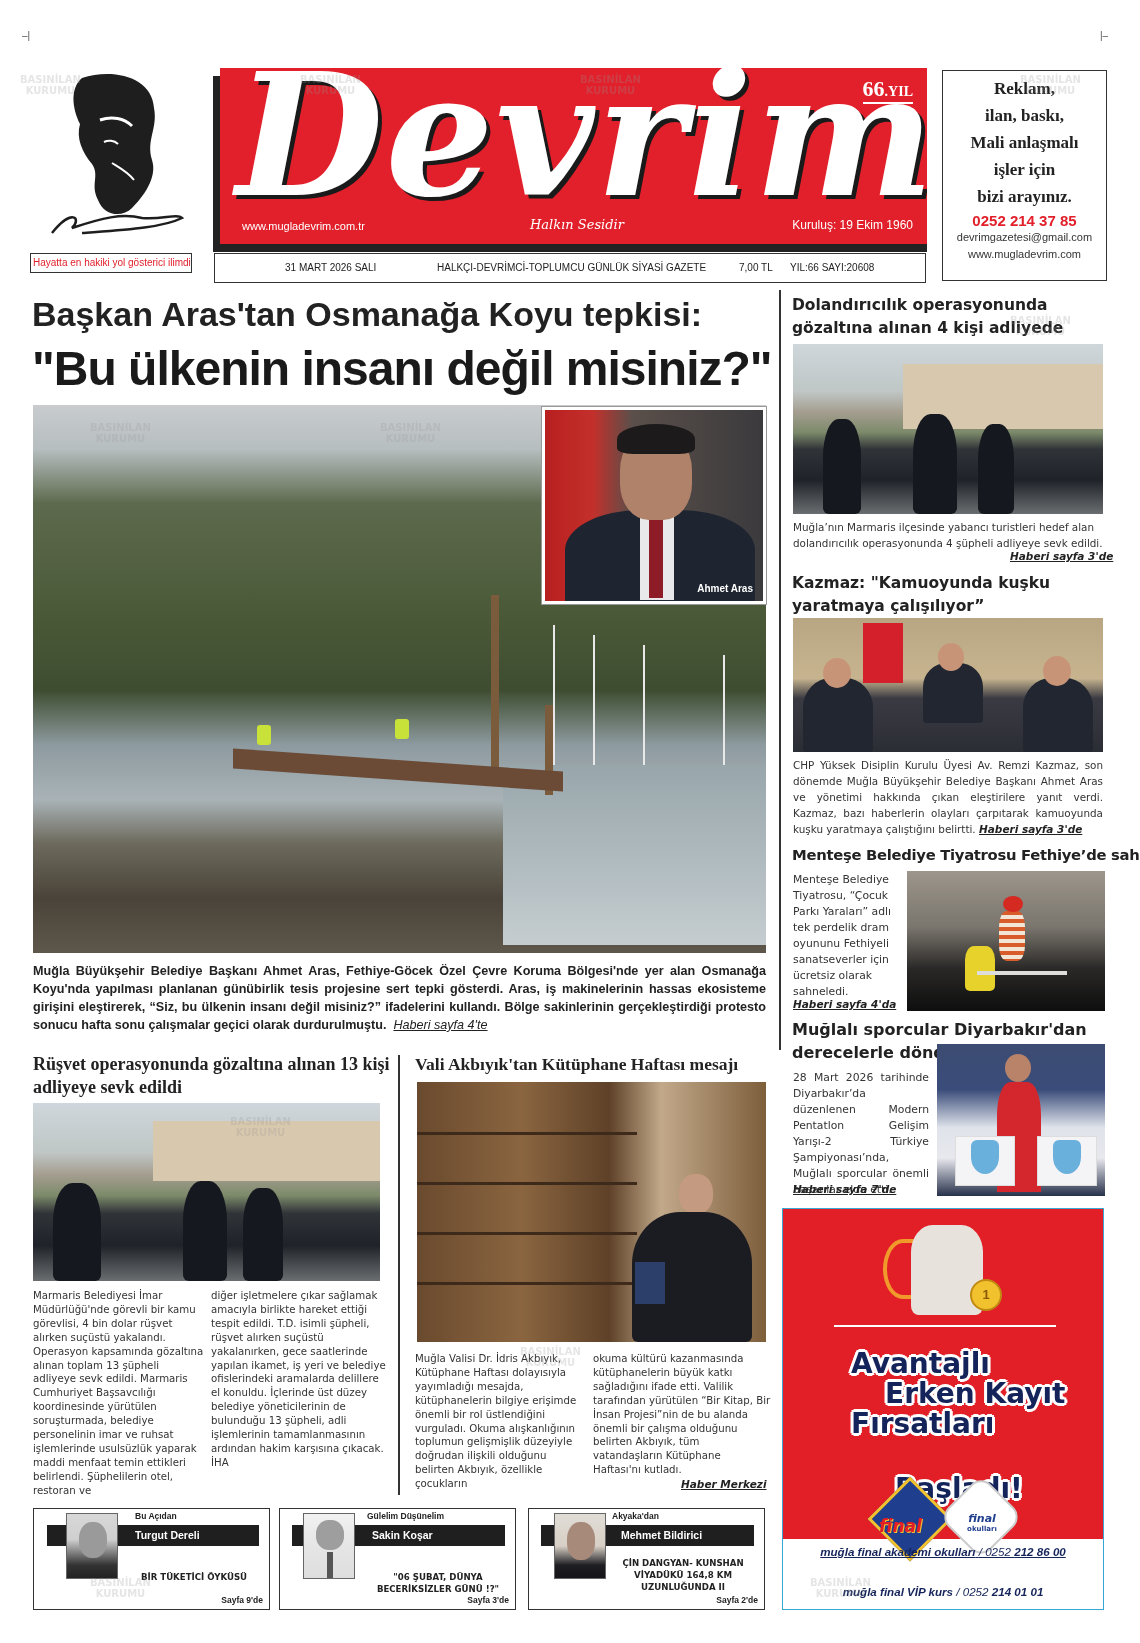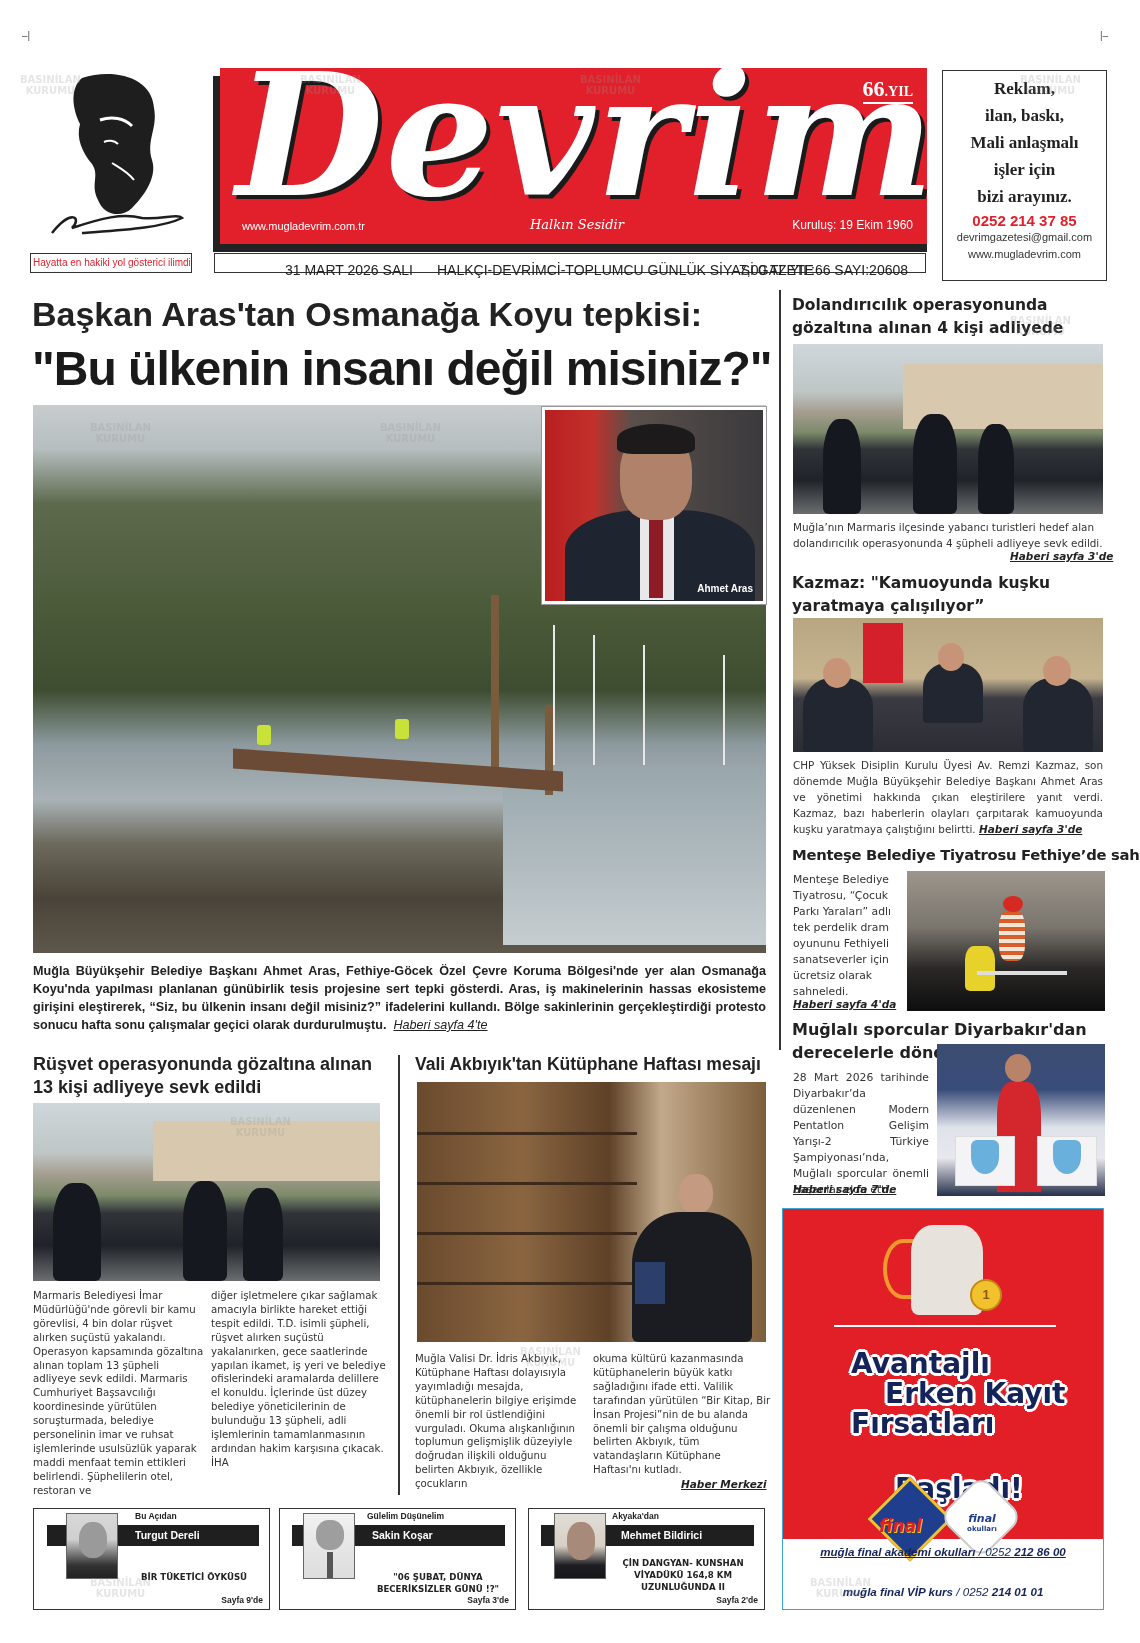--- a/index.html
+++ b/index.html
@@ -14,21 +14,21 @@
 
   .logo-shadow { left: 213px; top: 76px; width: 714px; height: 176px; background: #222; }
   .logo { left: 220px; top: 68px; width: 707px; height: 176px; background: #e1202b; overflow: hidden; }
   .logo-word { position: absolute; left: 16px; top: -18px; font-family: "DejaVu Serif", serif; font-weight: bold; font-style: italic; font-size: 170px; letter-spacing: 2px; color: #fff; text-shadow: 4px 4px 0 #1a1a1a; line-height: 1; }
   .logo-url { position: absolute; left: 22px; bottom: 12px; color: #fff; font-size: 11px; }
   .logo-slogan { position: absolute; left: 310px; bottom: 12px; color: #fff; font-family: "DejaVu Serif", serif; font-style: italic; font-size: 13px; }
   .logo-founded { position: absolute; right: 14px; bottom: 12px; color: #fff; font-size: 12px; }
   .logo-year { position: absolute; right: 14px; top: 8px; color: #fff; font-family: "Liberation Serif", serif; font-weight: bold; font-size: 22px; border-bottom: 2px solid #fff; }
   .logo-year small { font-size: 14px; }
 
-  .infobar { left: 214px; top: 253px; width: 712px; height: 20px; border: 1.5px solid #333; font-size: 14px; }
+  .infobar { left: 214px; top: 253px; width: 712px; height: 30px; border: 1.5px solid #333; font-size: 10px; }
   .infobar span { position: absolute; top: 17px; white-space: nowrap; color: #222; }
 
   .adbox { left: 942px; top: 70px; width: 165px; height: 211px; border: 1.5px solid #333; text-align: center; }
   .adbox .line { font-family: "Liberation Serif", serif; font-weight: bold; font-size: 17px; line-height: 27px; color: #222; }
   .adbox .phone { color: #e1202b; font-weight: bold; font-size: 15px; margin-top: 2px; }
   .adbox .small { font-size: 11px; line-height: 17px; color: #333; }
 
   
   .main-h1 { left: 32px; top: 294px; width: 740px; font-family: "Liberation Sans", sans-serif; font-weight: bold; font-size: 34px; line-height: 40px; color: #222; white-space: nowrap; }
   .main-h2 { left: 32px; top: 342px; width: 740px; font-family: "Liberation Sans", sans-serif; font-weight: bold; font-size: 48px; line-height: 54px; color: #1a1a1a; white-space: nowrap; letter-spacing: -1px; }
@@ -68,21 +68,21 @@
   .photo-office .flag { position: absolute; background: #d4202a; }
   .photo-office .person { position: absolute; background: #222630; border-radius: 40% 40% 4px 4px; }
   .photo-office .face { position: absolute; background: #c89478; border-radius: 50%; }
   .photo-theatre { background: linear-gradient(180deg,#9c968c 0%, #7a756d 40%, #2a2827 70%, #0e0e0e 100%); }
   .photo-sport { background: linear-gradient(180deg,#3c4c72 0%, #3a4c7a 30%, #dfe3ea 55%, #e8e8ee 75%, #27314b 100%); }
   .photo-library { background: linear-gradient(90deg, #6a4a2e 0%, #8a6540 30%, #5e4128 55%, #c2a98a 70%, #7d5e3b 100%); }
   .photo-library .shelf { position: absolute; left: 0; height: 3px; background: #3d2a1a; }
   .photo-library .man { position: absolute; background: #1b1c22; border-radius: 40% 40% 6px 6px; }
 
   
-  .bl-title { font-family: Liberation Sans, sans-serif; font-weight: bold; font-size: 18px; line-height: 23px; color: #222; }
+  .bl-title { font-family: Liberation Serif, serif; font-weight: bold; font-size: 18px; line-height: 23px; color: #222; }
   .bl-text { font-family: "DejaVu Sans", sans-serif; font-size: 10.2px; line-height: 13.9px; color: #333; }
 
   
   .colbox { position: absolute; top: 1508px; height: 102px; border: 1.5px solid #333; background: #fff; }
   .colbox .bar { position: absolute; top: 16px; height: 21px; background: #1f1f1f; }
   .colbox .bar span { color: #fff; font-weight: bold; font-size: 10.5px; line-height: 21px; position: absolute; }
   .colbox .pic { position: absolute; top: 4px; width: 52px; height: 66px; border: 1px solid #666; overflow: hidden; }
   .colbox .section { position: absolute; top: 2px; font-weight: bold; font-size: 8.5px; color: #222; }
   .colbox .headline { position: absolute; text-align: center; font-family: "DejaVu Sans", sans-serif; font-weight: bold; font-size: 8.6px; line-height: 12px; color: #222; }
   .colbox .page { position: absolute; right: 6px; bottom: 4px; font-weight: bold; font-size: 8.5px; color: #222; }

